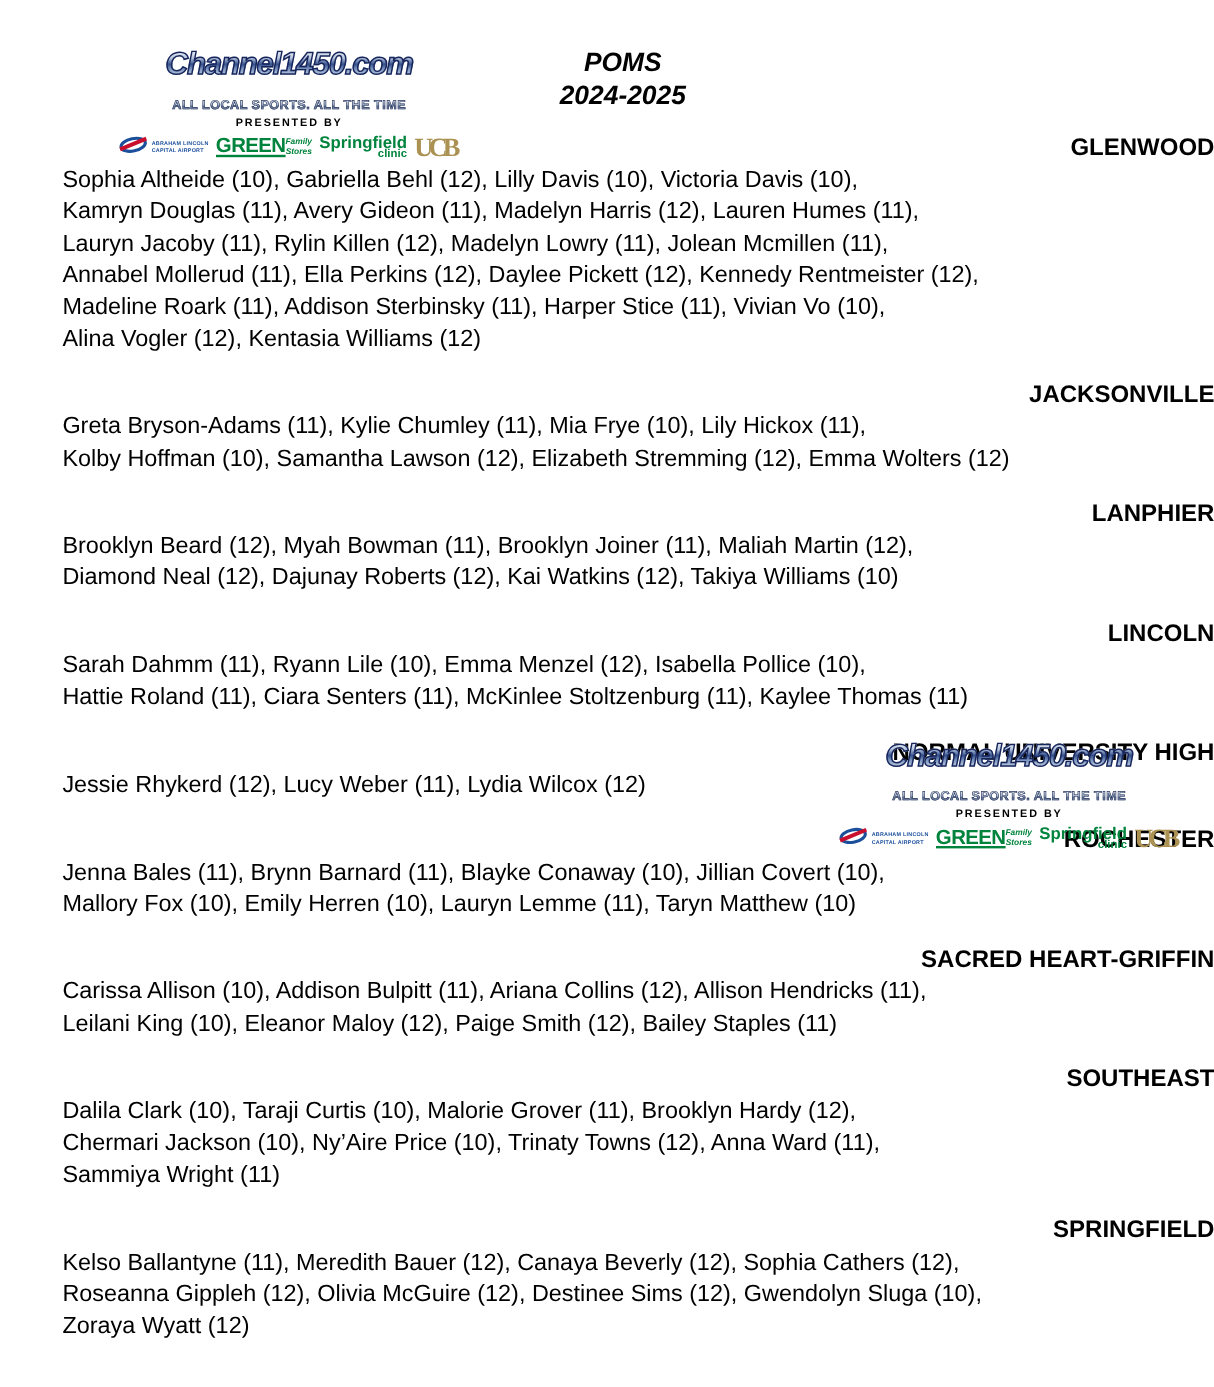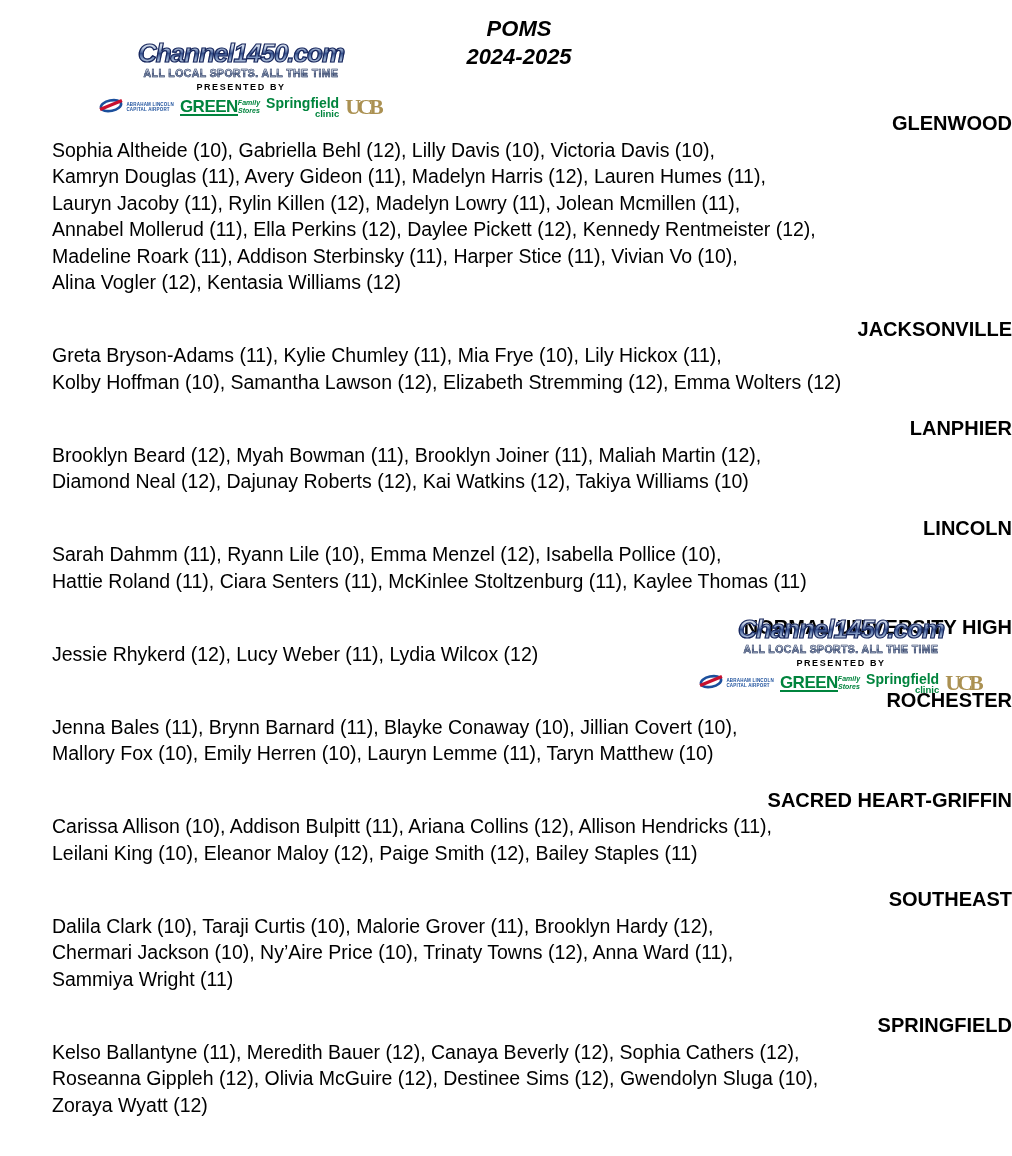--- a/index.html
+++ b/index.html
@@ -7,38 +7,38 @@
     position:relative;
     width:1012px;height:1156px;
     background:#ffffff;
     font-family:"Liberation Sans", sans-serif;
     color:#000;
     overflow:hidden;
   }
   
   .header{position:relative;height:110px;}
   .doc-title{
-    position:absolute;left:0;right:0;top:15px;
+    position:absolute;left:0;right:0;top:38px;
     text-align:center;
     padding-left:26px;
     font-weight:bold;font-style:italic;
     font-size:22px;line-height:28px;
   }
   
   .logo-block{width:210px;text-align:center;}
   .logo-primary{position:absolute;left:136px;top:40px;}
   .logo-secondary{position:absolute;left:736px;top:616px;}
   .logo-brand{
     font-size:26px;font-weight:900;font-style:italic;
     letter-spacing:-1px;line-height:26px;white-space:nowrap;
     color:#2b3f7d;
     -webkit-text-stroke:1.2px #17255a;
   }
   .logo-tagline{
-    margin-top:1px;
+    margin-top:16px;
     font-size:10.5px;font-weight:800;letter-spacing:.4px;line-height:12px;
     white-space:nowrap;
     color:#8b99b3;
     -webkit-text-stroke:.5px #2a3860;
   }
   @supports (-webkit-background-clip: text){
     .logo-brand{
       background:linear-gradient(180deg,#ffffff 0%,#b9c8e0 32%,#35508c 52%,#7e97c0 68%,#e9eef7 100%);
       -webkit-background-clip:text;background-clip:text;
       -webkit-text-fill-color:transparent;

